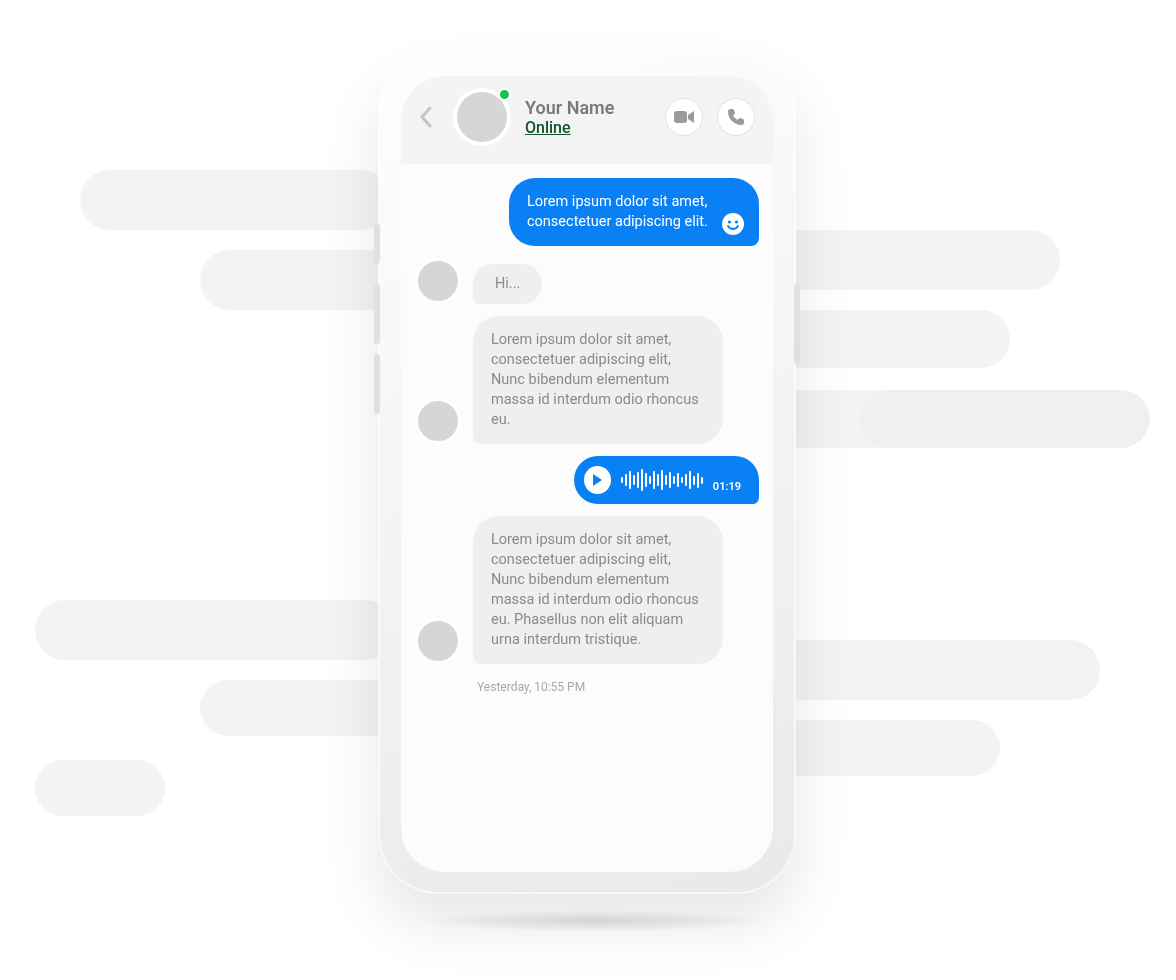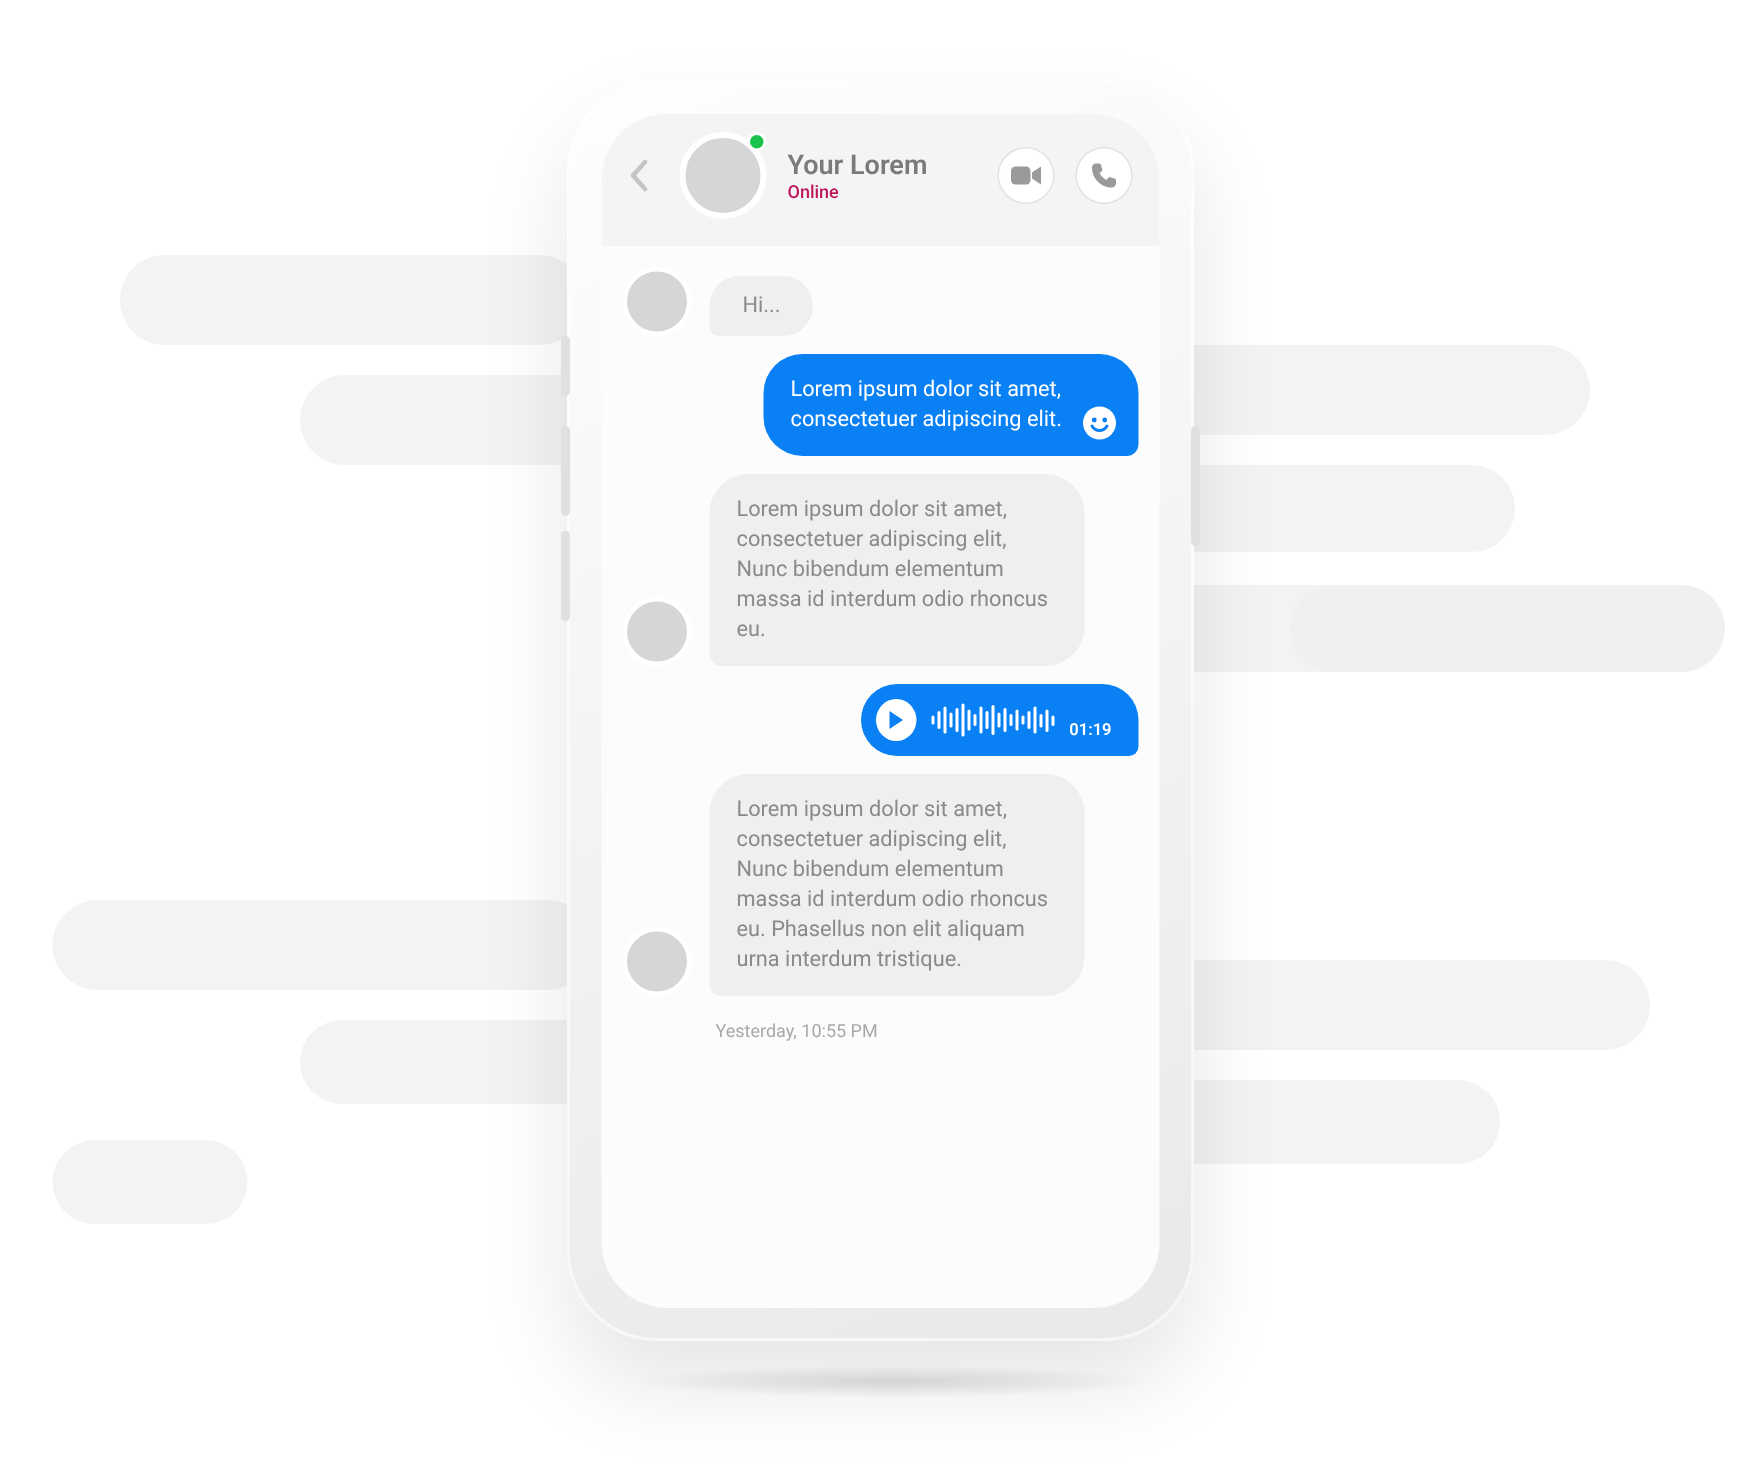--- a/index.html
+++ b/index.html
@@ -39,21 +39,21 @@
   .chat-header {
     background:#f4f4f4; display:flex; align-items:center; gap:14px;
     padding: 12px 18px 18px 12px;
   }
   .back-btn { width:26px; height:26px; display:flex; align-items:center; justify-content:center; color:#bcbcbc; font-size:26px; }
   .avatar-wrap { position:relative; }
   .avatar { width:58px; height:58px; border-radius:50%; background:#d6d6d6; border:4px solid #fff; }
   .presence { position:absolute; top:0; right:0; width:13px; height:13px; background:#19c24a; border:2px solid #fff; border-radius:50%; }
   .name-block { flex:1; }
   .name { font-size:18px; font-weight:600; color:#7a7a7a; }
-  .status { font-size:12px; color:#be185d; font-weight:500; }
+  .status { font-size:16px; color:#14532d; font-weight:500;text-decoration:underline; }
   .hbtn { width:38px; height:38px; border-radius:50%; border:1px solid #e3e3e3; background:#fff; display:flex; align-items:center; justify-content:center; color:#9a9a9a; }
   .messages { flex:1; overflow:hidden; padding: 14px 14px 0 14px; display:flex; flex-direction:column; gap:12px; }
   .row { display:flex; align-items:flex-end; gap:12px; }
   .row.in { justify-content:flex-start; }
   .row.out { justify-content:flex-end; }
   .mini-av { width:46px; height:46px; border-radius:50%; background:#d6d6d6; border:3px solid #fff; flex:0 0 auto; }
   .bubble { max-width: 250px; padding:14px 18px; border-radius:26px; font-size:14.5px; line-height:1.38; }
   .bubble.in { background:#efefef; color:#8a8a8a; border-bottom-left-radius:8px; }
   .bubble.out { background:#0a80f5; color:#fff; border-bottom-right-radius:8px; position:relative; }
   .bubble.out .emoji { position:absolute; right:14px; bottom:10px; width:24px; height:24px; }
@@ -103,53 +103,53 @@
       <div class="back-btn">
         <svg width="14" height="22" viewBox="0 0 14 22">
             <path fill="none" stroke="#c4c4c4" stroke-width="3" stroke-linecap="round" stroke-linejoin="round" d="M11 2 3 11l8 9"></path>
           </svg>
       </div>
       <div class="avatar-wrap">
         <div class="avatar"></div>
         <div class="presence"></div>
       </div>
       <div class="name-block">
-        <div class="name">Your Lorem</div>
+        <div class="name">Your Name</div>
         <div class="status">Online</div>
       </div>
       <div class="hbtn">
         <svg width="20" height="14" viewBox="0 0 20 14">
             <rect x="0" y="1" width="13" height="12" rx="3" fill="#9a9a9a"></rect>
             <path fill="#9a9a9a" d="M14 5l6-4v12l-6-4z"></path>
           </svg>
       </div>
       <div class="hbtn">
         <svg width="18" height="18" viewBox="0 0 18 18">
             <path fill="#9a9a9a" d="M3.6 1C2.2 1 1 2.2 1 3.6c0 7.4 6 13.4 13.4 13.4 1.4 0 2.6-1.2 2.6-2.6v-2.1c0-.6-.4-1.1-1-1.3l-3-.9c-.5-.1-1 .1-1.3.5l-1 1.4c-2-1-3.7-2.7-4.7-4.7l1.4-1c.4-.3.6-.8.5-1.3l-.9-3c-.2-.6-.7-1-1.3-1H3.6z"></path>
           </svg>
       </div>
     </div>
 
     <div class="messages">
 
-      <div class="row in">
-        <div class="mini-av"></div>
-        <div class="bubble in" style="padding:10px 22px;">Hi...</div>
-      </div>
-
       <div class="row out">
         <div class="bubble out" style="padding-right:44px;">
           <span>Lorem ipsum dolor sit amet, consectetuer adipiscing elit.</span>
           <svg class="emoji" viewBox="0 0 24 24">
               <circle cx="12" cy="12" r="11" fill="#fff"></circle>
               <circle cx="8.5" cy="10" r="1.6" fill="#0a80f5"></circle>
               <circle cx="15.5" cy="10" r="1.6" fill="#0a80f5"></circle>
               <path d="M7 14c1.2 2 3 3 5 3s3.8-1 5-3" stroke="#0a80f5" stroke-width="2" fill="none" stroke-linecap="round"></path>
             </svg>
         </div>
+      </div>
+
+      <div class="row in">
+        <div class="mini-av"></div>
+        <div class="bubble in" style="padding:10px 22px;">Hi...</div>
       </div>
 
       <div class="row in">
         <div class="mini-av"></div>
         <div class="bubble in">Lorem ipsum dolor sit amet, consectetuer adipiscing elit, Nunc bibendum elementum massa id interdum odio rhoncus eu.</div>
       </div>
 
       <div class="row out">
         <div class="voice">
           <div class="play">

